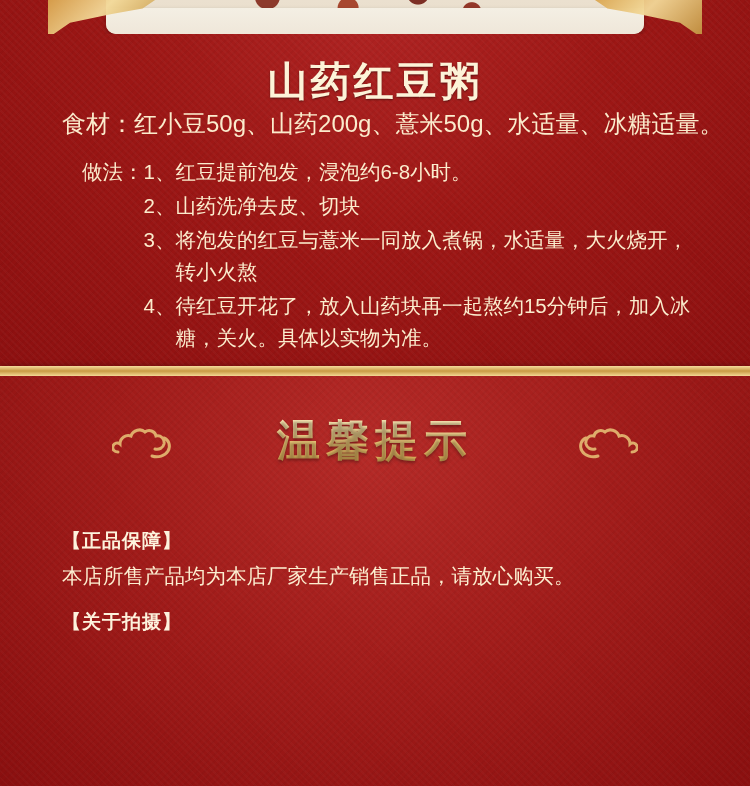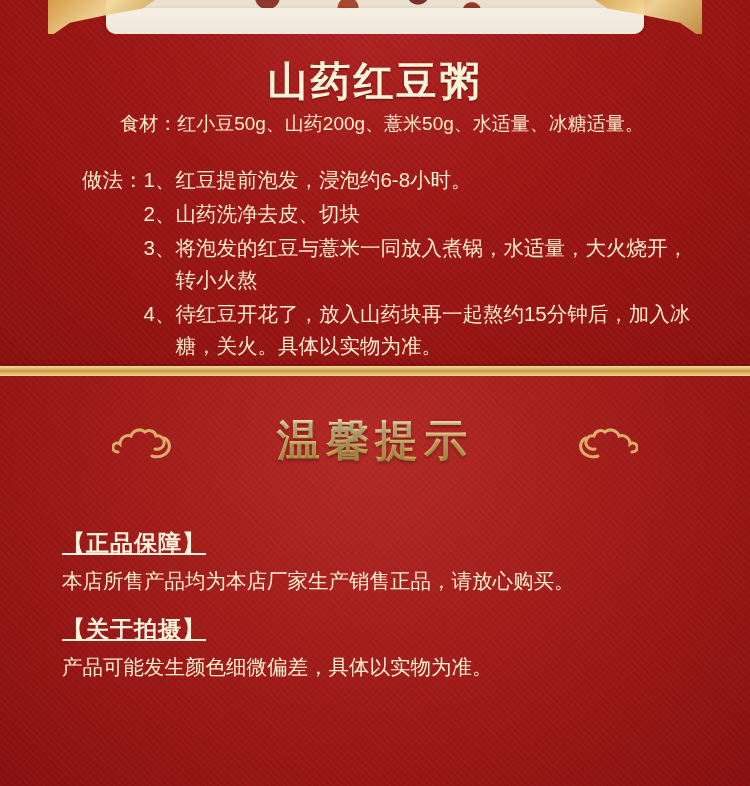--- a/index.html
+++ b/index.html
@@ -107,22 +107,22 @@
     position: absolute;
     top: 108px;
     left: 62px;
     width: 640px;
     color: #fbeccd;
     font-size: 20.5px;
     line-height: 32px;
   }
   .ingredients {
     text-align: center;
-    font-size: 19px;
-    margin-bottom: 24px;
+    font-size: 24px;
+    margin-bottom: 16px;
     white-space: nowrap;
   }
   .steps-wrap {
     display: flex;
     justify-content: space-between;
     padding-left: 20px;
   }
   .steps-label {
     flex: none;
     white-space: nowrap;
@@ -207,26 +207,25 @@
 
   .tips-blocks {
     position: absolute;
     top: 152px;
     left: 62px;
     width: 640px;
     color: #fdf1d6;
   }
   .tip-block { margin-bottom: 18px; }
   .tip-head {
-    font-size: 23px;
+    font-size: 19px;
     font-weight: 700;
     color: #fdf3dd;
     margin-bottom: 6px;
     letter-spacing: 1px;
-    text-decoration: underline;
   }
   .tip-line {
     font-size: 20.5px;
     line-height: 31px;
     color: #fceed0;
   }
 </style>
 </head>
 <body>
 
@@ -292,20 +291,19 @@
 
     <div class="tips-blocks">
 
       <div class="tip-block">
         <div class="tip-head">【正品保障】</div>
         <div class="tip-line">本店所售产品均为本店厂家生产销售正品，请放心购买。</div>
       </div>
 
       <div class="tip-block">
         <div class="tip-head">【关于拍摄】</div>
-        <div class="tip-line">产品可能发生颜色细微偏差，具体以实物为准。</div>
       </div>
 
 
     </div>
   </div>
 
 </div>
 
 </body></html>

